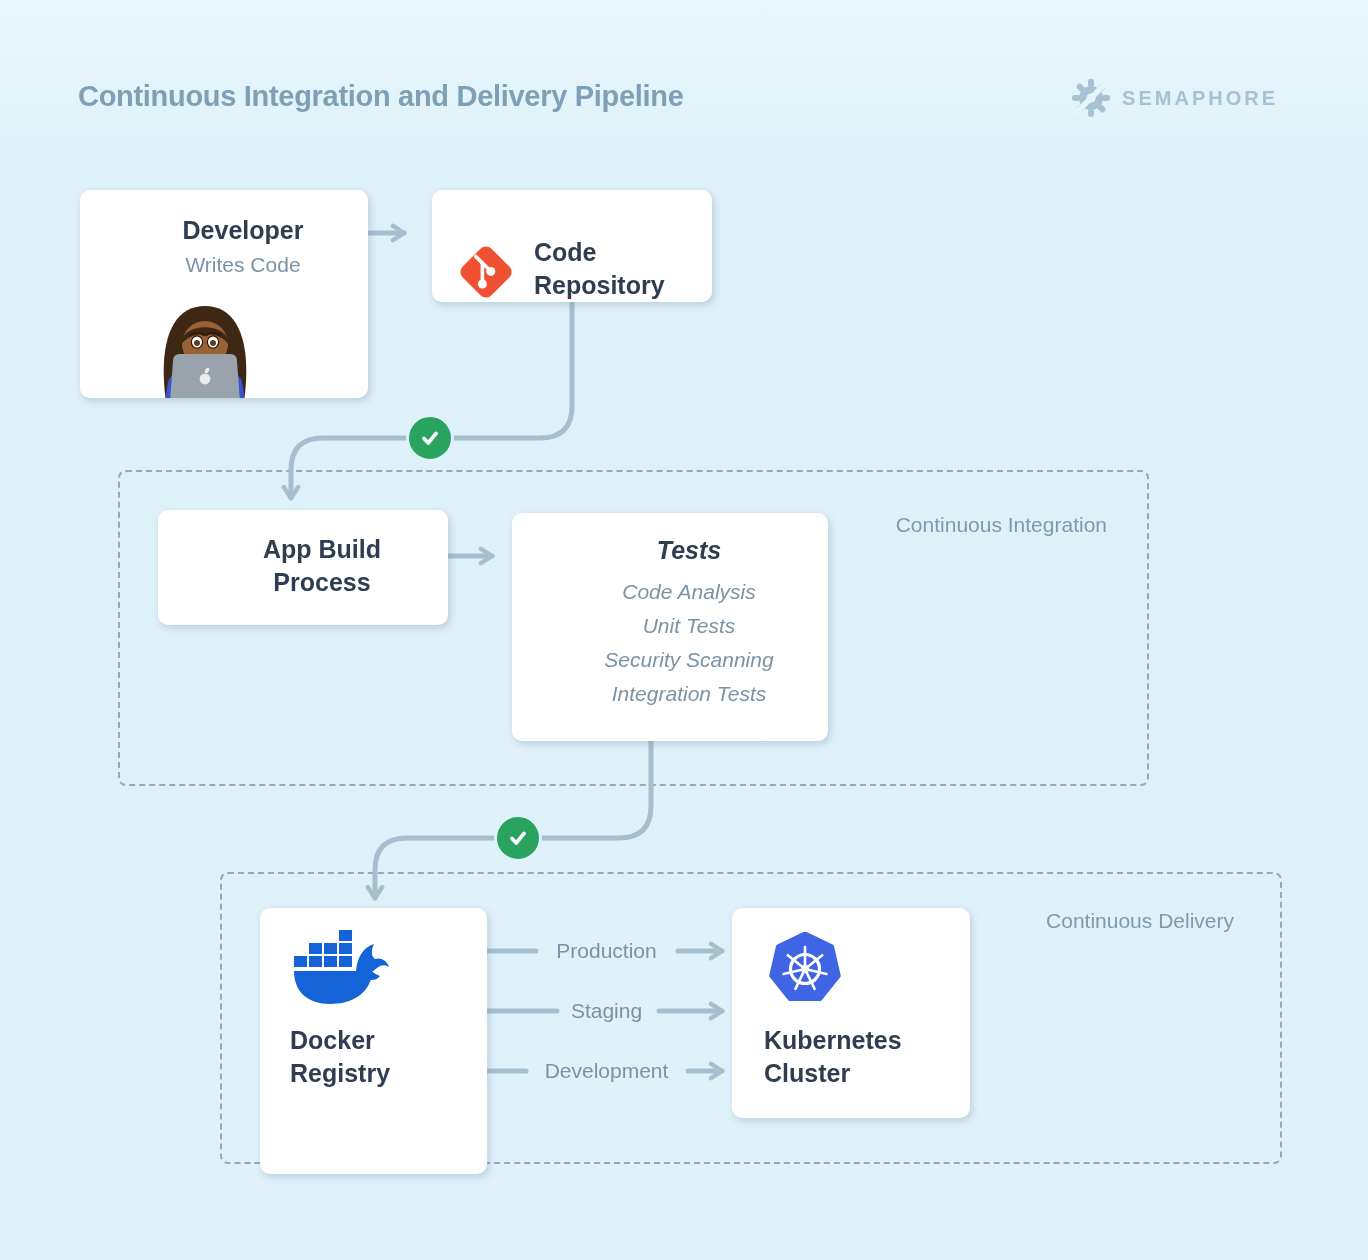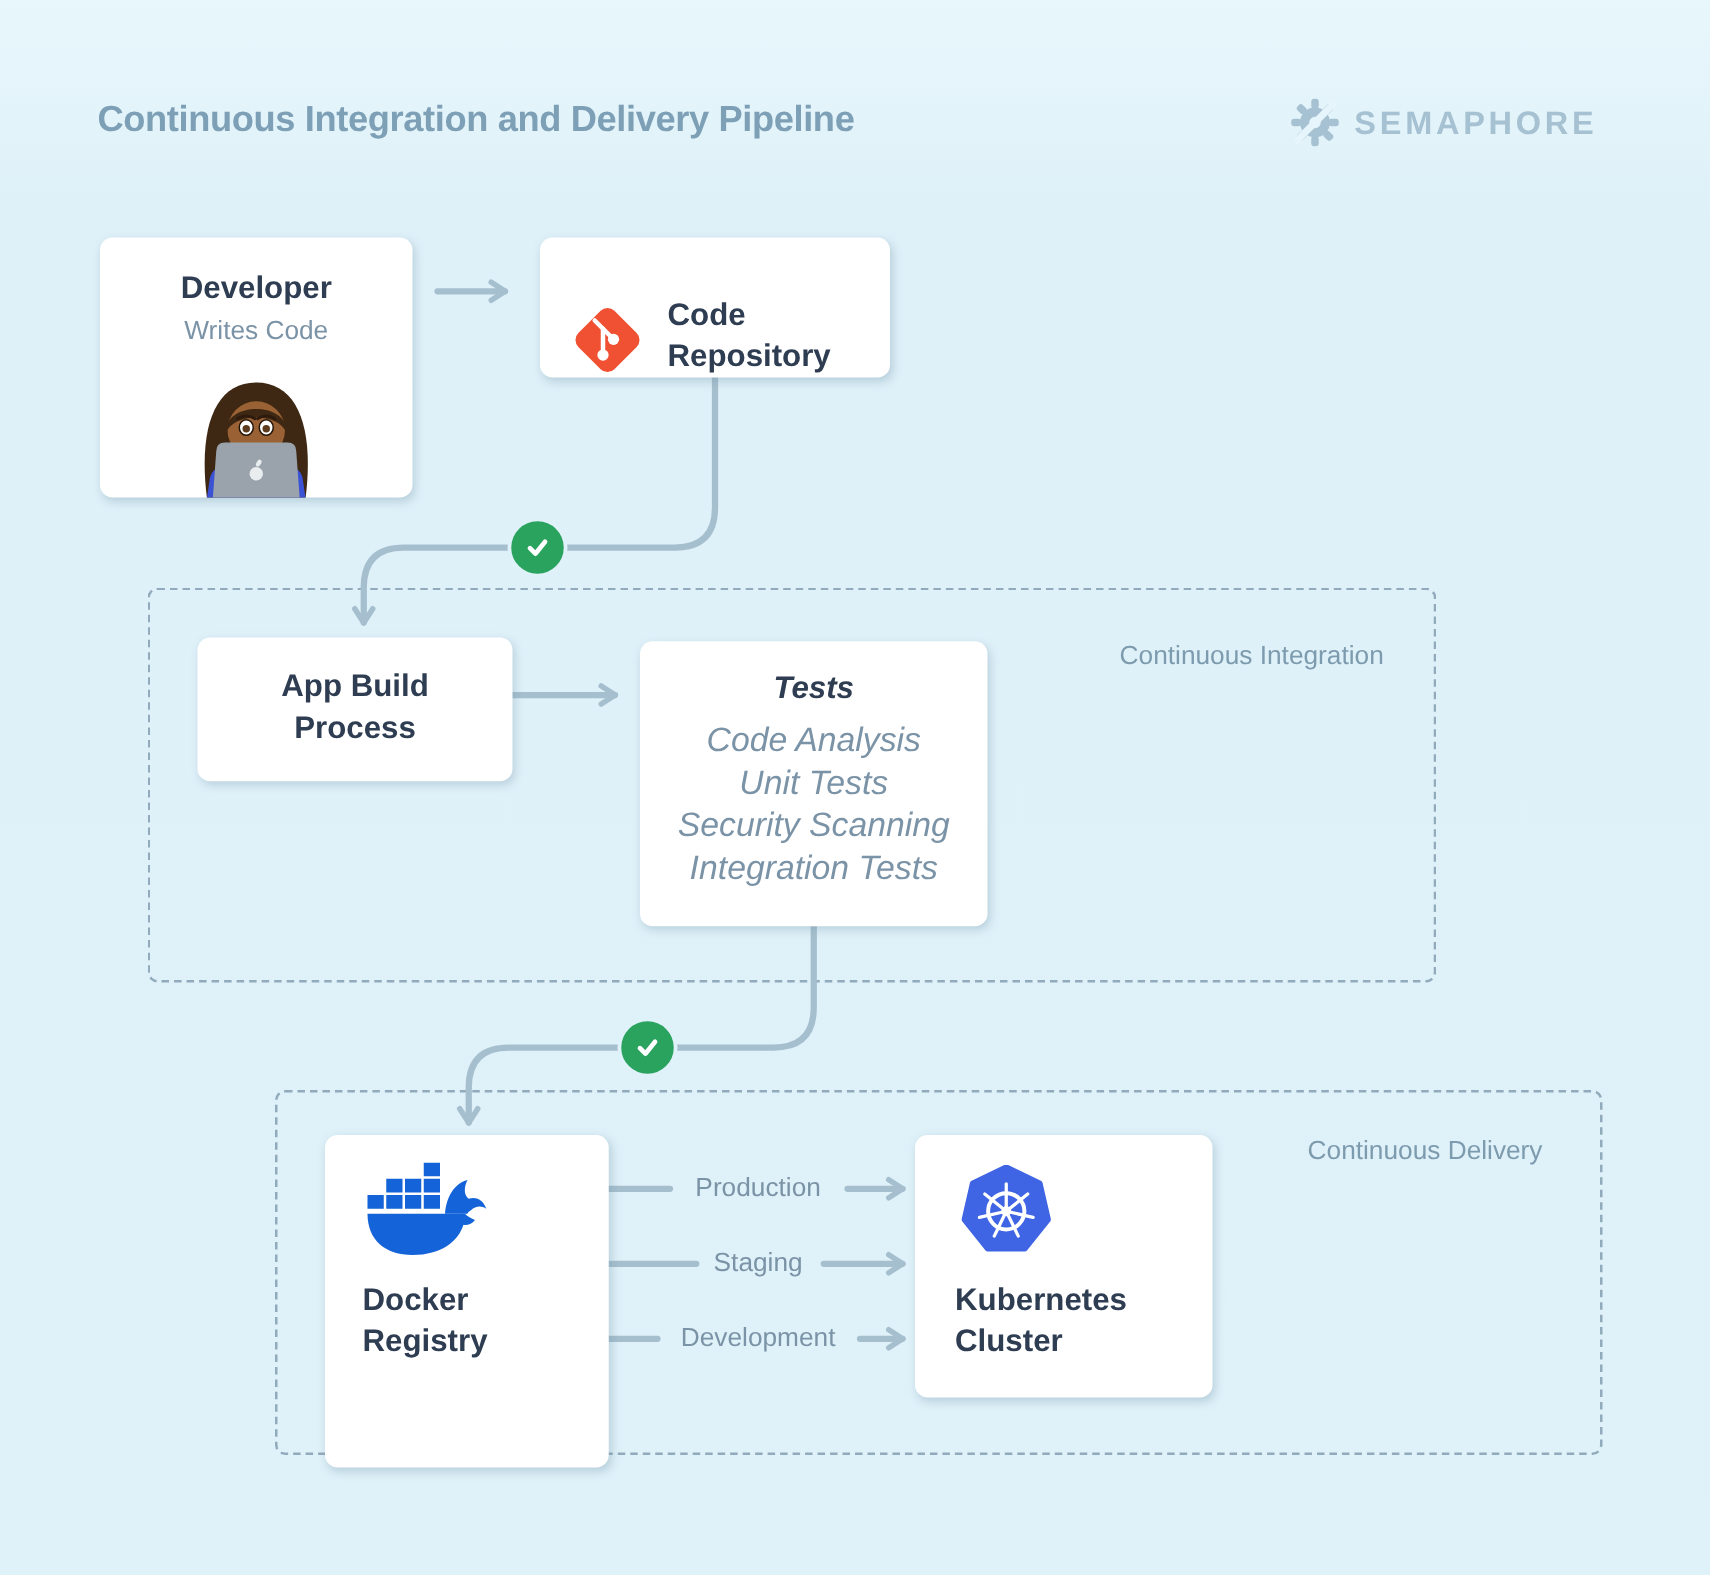--- a/index.html
+++ b/index.html
@@ -9,34 +9,34 @@
     font-family:"Liberation Sans",sans-serif;
     -webkit-font-smoothing:antialiased;
   }
   .page-title{
     position:absolute;left:78px;top:80px;
     font-size:29px;font-weight:bold;color:#7da0b6;letter-spacing:-0.3px;
   }
   .brand{
     position:absolute;right:90px;top:78px;display:flex;align-items:center;gap:11px;
   }
-  .brand-text{font-size:26px;font-weight:bold;color:#a6c1d2;letter-spacing:3px;}
+  .brand-text{font-size:20px;font-weight:bold;color:#a6c1d2;letter-spacing:3px;}
   .card{
     position:absolute;background:#ffffff;border-radius:10px;
     box-shadow:2px 3px 7px rgba(114,148,168,0.35);
   }
   .dashed-box{
     position:absolute;border:2px dashed #92abbc;border-radius:8px;
   }
   .section-label{
     position:absolute;font-size:21px;color:#7d9bae;white-space:nowrap;
   }
   .node-title{font-size:25px;font-weight:bold;color:#2e3d51;line-height:33px;}
   .node-sub{font-size:21px;color:#7b93a6;}
-  .centered{text-align:center;}
+  .centered{text-align:center;padding-left:38px;}
   .connectors{position:absolute;left:0;top:0;pointer-events:none;}
   .check-badge{
     position:absolute;width:42px;height:42px;border-radius:50%;
     background:#2aa35f;border:3px solid #dff1f9;
     display:flex;align-items:center;justify-content:center;
   }
   .deploy-label{
     position:absolute;left:487px;width:239px;text-align:center;
     font-size:21px;color:#7b93a6;line-height:24px;
   }
@@ -48,21 +48,21 @@
   
   .repo-card{left:432px;top:190px;width:280px;height:112px;display:flex;align-items:flex-end;}
   .repo-card .icon-wrap{margin-left:24px;flex:0 0 auto;display:flex;}
   .repo-card .node-title{margin-left:18px;width:140px;}
   
   .build-card{left:158px;top:510px;width:252px;height:115px;}
   .build-card .node-title{margin:23px auto 0;width:180px;}
   
   .tests-card{left:512px;top:513px;width:278px;height:228px;font-style:italic;}
   .tests-card .node-title{margin-top:21px;}
-  .tests-list{margin-top:8px;font-size:27px;color:#7b93a6;line-height:34px;}
+  .tests-list{margin-top:8px;font-size:21px;color:#7b93a6;line-height:34px;}
   
   .docker-card{left:260px;top:908px;width:227px;height:266px;}
   .docker-card .icon-wrap{position:absolute;left:32px;top:22px;}
   .docker-card .node-title{position:absolute;left:30px;top:116px;width:140px;}
   
   .k8s-card{left:732px;top:908px;width:238px;height:210px;}
   .k8s-card .icon-wrap{position:absolute;left:36px;top:24px;}
   .k8s-card .node-title{position:absolute;left:32px;top:116px;width:170px;}
 </style>
 </head>

